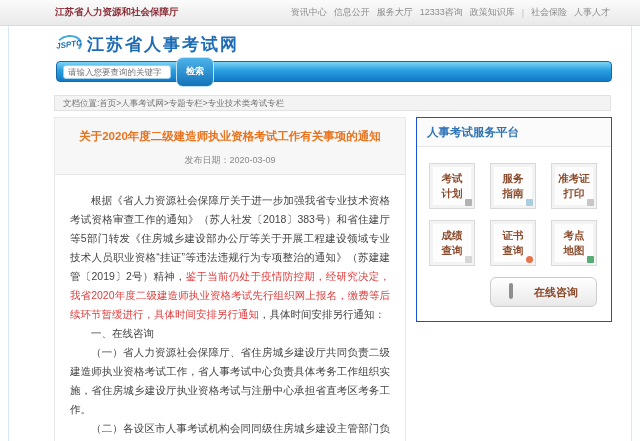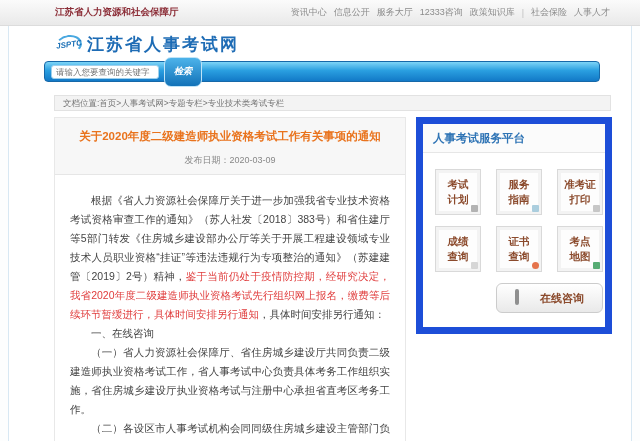--- a/index.html
+++ b/index.html
@@ -33,32 +33,32 @@
   .logo-mark {
     font-size:8px; font-style:italic; font-weight:bold; color:#1a6fb5;
     border:2px solid #49a8e0; border-left-color:transparent; border-bottom-color:transparent;
     border-radius:50%; width:26px; height:19px; display:inline-flex;
     align-items:center; justify-content:center; margin-right:5px; transform:rotate(-8deg);
   }
   .site-title { font-size:17px; font-weight:bold; color:#1e6cb5; letter-spacing:2px; }
 
   
   .search-bar {
-    margin-left:35px; width:556px; height:21px; border-radius:4px;
+    margin-left:47px; width:556px; height:21px; border-radius:4px;
     background:linear-gradient(#7dd4f7,#2a9fe0 45%,#1279c7);
     border:1px solid #1668a8;
     display:flex; align-items:center; padding-left:6px; gap:5px;
   }
   .search-input {
     width:108px; height:14px; font-size:8.5px; color:#555;
     border:1px solid #9fd0ec; border-radius:3px; padding:0 4px; outline:none;
     font-family:"Liberation Sans","DejaVu Sans",sans-serif;
   }
   .search-btn {
-    height:30px; font-size:9px; font-weight:bold; font-style:italic; color:#fff;
+    height:30px; font-size:9px; font-weight:bold; color:#fff;
     background:linear-gradient(#4db3ea,#1272b8);
     border:1px solid #bfe4f8; border-radius:7px; padding:0 9px; cursor:pointer;
     font-family:"Liberation Sans","DejaVu Sans",sans-serif; line-height:11px;
   }
 
   
   .breadcrumb {
     margin:13px 0 0 45px; width:557px; height:16px; line-height:14px;
     background:#f3f3f3; border:1px solid #e2e2e2;
     font-size:8.5px; color:#777; padding-left:8px;
@@ -76,21 +76,21 @@
   }
   .article-date { text-align:center; color:#888; font-size:9px; margin-top:9px; }
   .article-body {
     padding:16px 15px 18px; font-size:10.5px; color:#444;
     line-height:19px; text-align:justify;
   }
   .article-body p { text-indent:2em; }
   .red { color:#e03c3c; }
 
   
-  .sidebar { width:196px; border:7px solid #1d4ed8; background:#fff; }
+  .sidebar { width:196px; border:1px solid #1d4ed8; background:#fff; }
   .sidebar-header {
     padding:7px 10px 6px; font-size:11.5px; font-weight:bold; color:#2f74b5;
     border-bottom:1px solid #e6e6e6; background:#fbfbfb;
   }
   .sidebar-grid {
     padding:16px 12px 14px;
     display:grid; grid-template-columns:repeat(3,46px);
     gap:11px 15px; justify-content:start;
   }
   .sq-btn {

